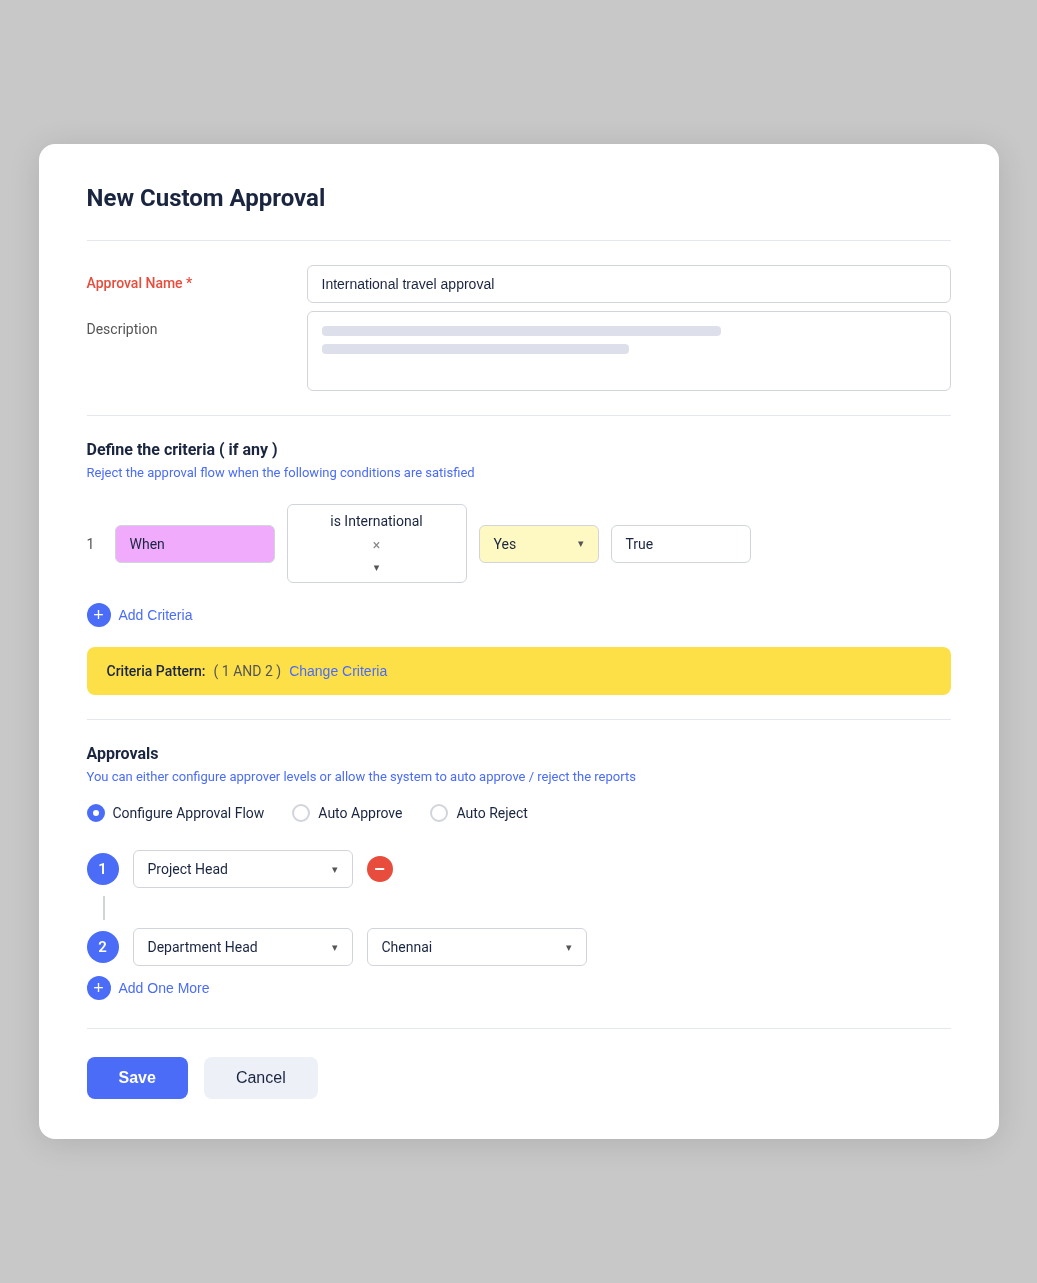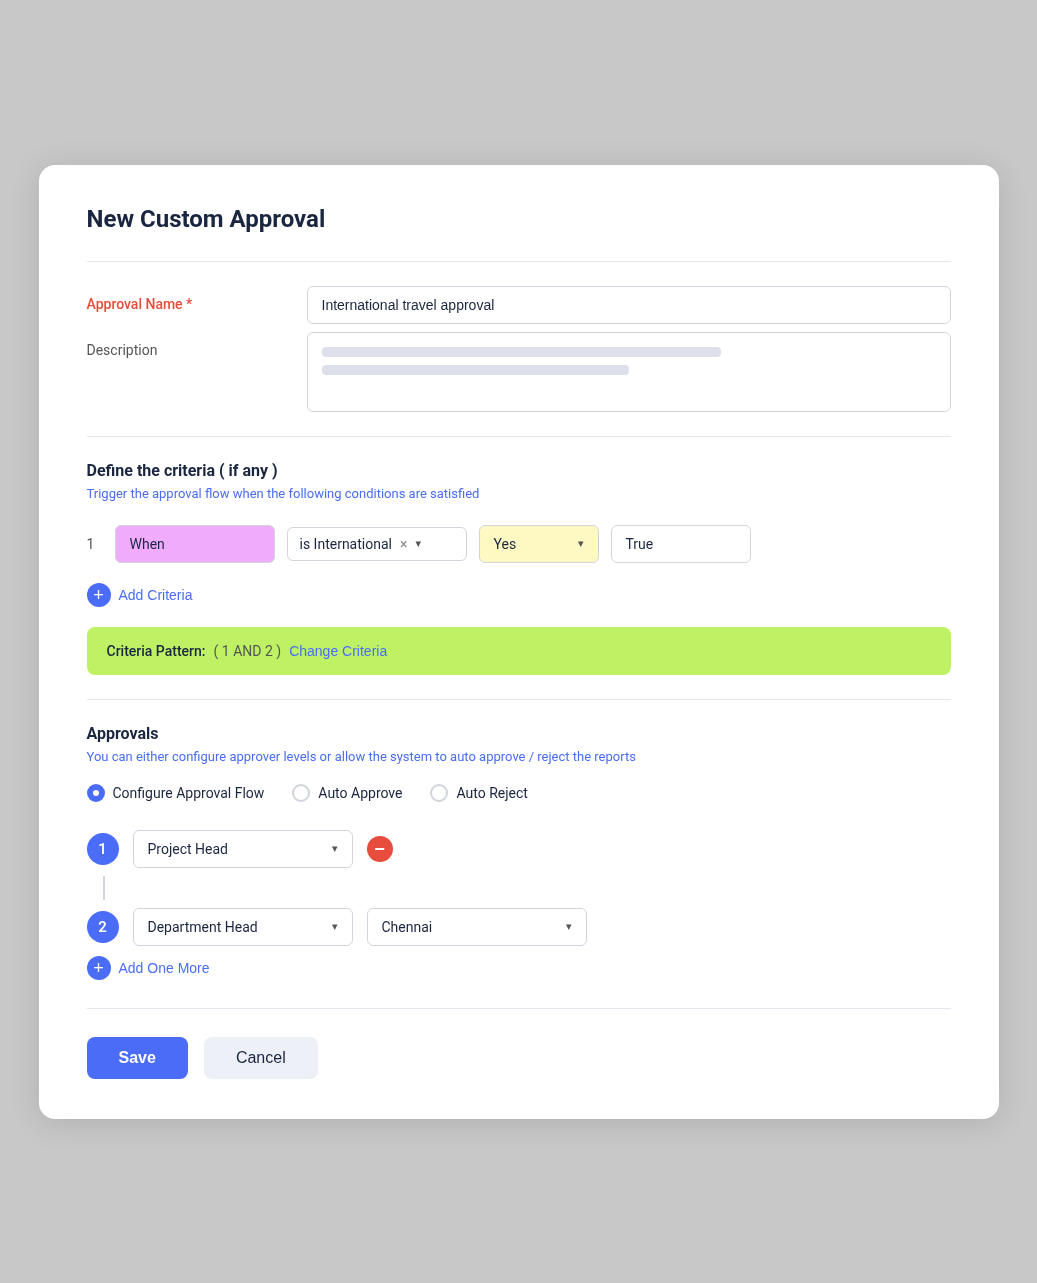--- a/index.html
+++ b/index.html
@@ -109,20 +109,21 @@
     }
     .criteria-select-tag {
       display: flex;
       align-items: center;
       border: 1px solid #d1d5db;
       border-radius: 6px;
       padding: 8px 12px;
       background: #fff;
       gap: 8px;
       min-width: 180px;
+      flex-direction: column;
     }
     .tag-label {
       font-size: 14px;
       color: #1a2540;
     }
     .tag-close {
       color: #888;
       font-size: 14px;
       cursor: pointer;
     }
@@ -177,21 +178,21 @@
       display: flex;
       align-items: center;
       justify-content: center;
       color: #fff;
       font-size: 18px;
       font-weight: 400;
       line-height: 1;
     }
 
     .criteria-pattern-bar {
-      background: #bef264;
+      background: #fde047;
       border-radius: 8px;
       padding: 16px 20px;
       display: flex;
       align-items: center;
       gap: 8px;
       margin-bottom: 0;
     }
     .pattern-label {
       font-size: 14px;
       color: #1a2540;
@@ -369,21 +370,21 @@
     <div class="textarea-placeholder-lines">
       <div class="placeholder-line short"></div>
       <div class="placeholder-line shorter"></div>
     </div>
   </div>
 
   <hr class="divider">
 
   <div>
     <h2 class="section-title">Define the criteria ( if any )</h2>
-    <p class="section-subtitle">Trigger the approval flow when the following conditions are satisfied</p>
+    <p class="section-subtitle">Reject the approval flow when the following conditions are satisfied</p>
 
     <div class="criteria-row">
       <span class="criteria-number">1</span>
       <div class="criteria-field when-field">
         <span>When</span>
       </div>
       <div class="criteria-select-tag">
         <span class="tag-label">is International</span>
         <span class="tag-close">×</span>
         <span class="tag-arrow">▾</span>

